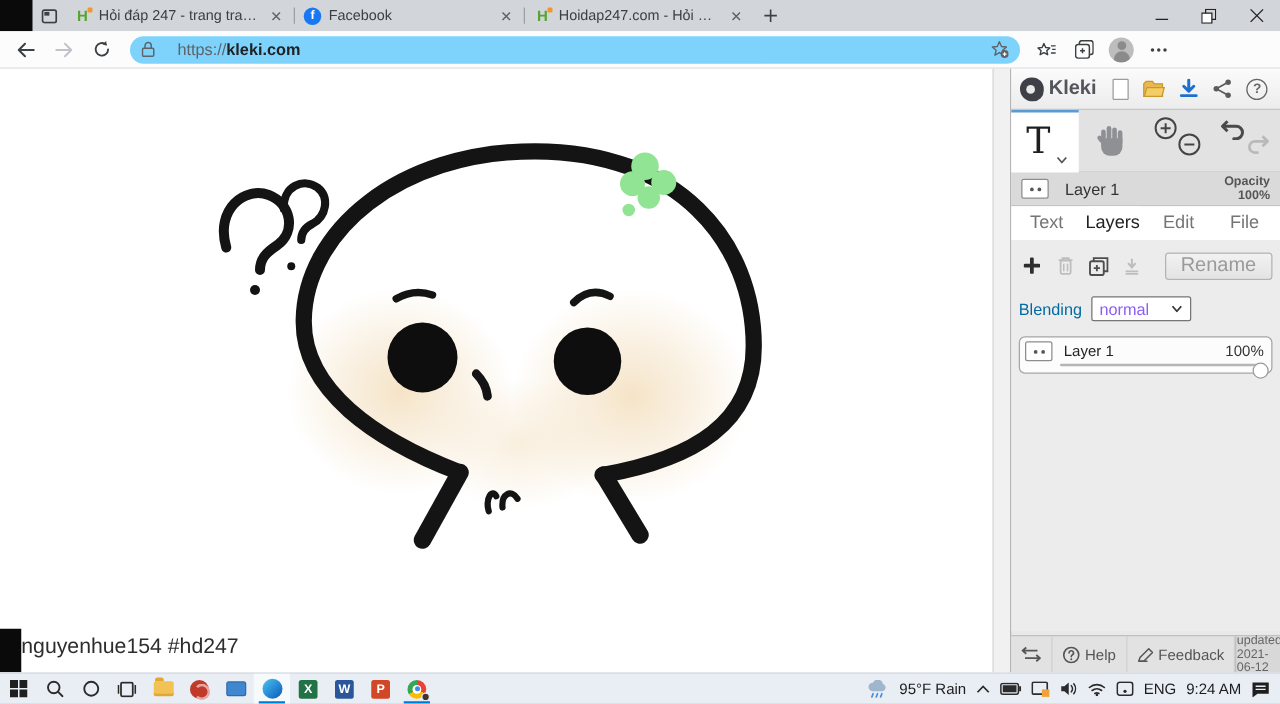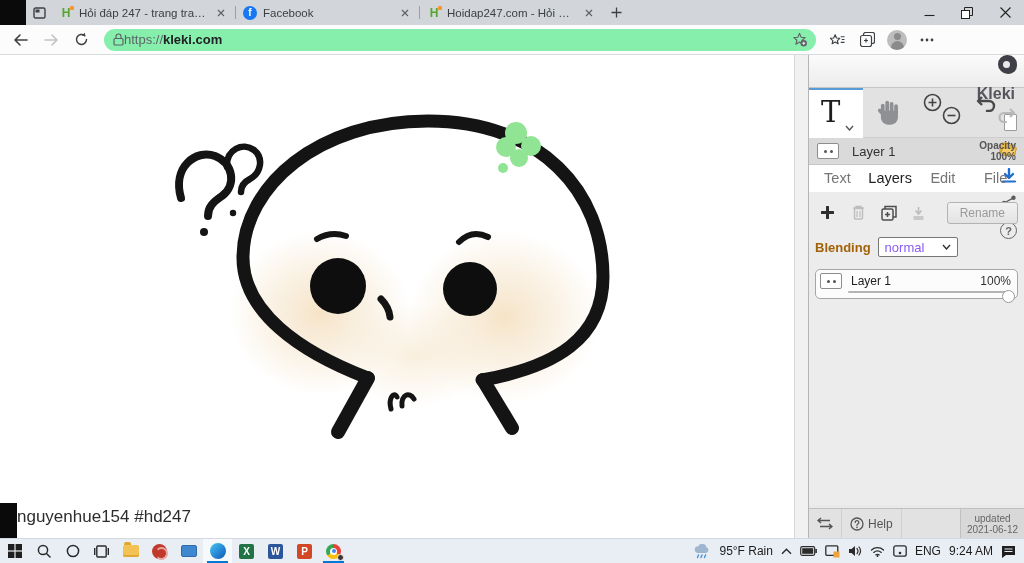--- a/index.html
+++ b/index.html
@@ -22,38 +22,38 @@
   .fav-kleki .ball { width:11px; height:11px; border-radius:50%; background:#3b78d8; position:relative; }
   .fav-kleki .ball::after { content:""; position:absolute; left:3px; top:3px; width:5px; height:5px; background:#fff; border-radius:50%; }
   .tab-close { width:14px; height:14px; flex:none; display:flex; align-items:center; justify-content:center; border-radius:3px; }
   .newtab-btn { width:26px; display:flex; align-items:center; justify-content:center; flex:none; }
   .win-controls { margin-left:auto; display:flex; flex:none; }
   .win-btn { width:38px; height:25px; display:flex; align-items:center; justify-content:center; }
 
   
   .navbar { position:absolute; top:25px; left:0; width:1024px; height:30px; background:#fcfcfd; border-bottom:1px solid #d8dade; display:flex; align-items:center; padding:0 6px; }
   .nav-btn { width:30px; height:26px; display:flex; align-items:center; justify-content:center; flex:none; }
-  .url-pill { height:22px; flex:none; width:712px; margin-left:8px; background:#86efac; border-radius:12px; display:flex; align-items:center; padding:0 9px; gap:0; }
+  .url-pill { height:22px; flex:none; width:712px; margin-left:8px; background:#7dd3fc; border-radius:12px; display:flex; align-items:center; padding:0 9px; gap:18px; }
   .url-text { font-size:13px; color:#5f6368; white-space:nowrap; }
   .url-text b { color:#202124; font-weight:600; }
   .star-add { margin-left:auto; }
   .nav-actions { display:flex; align-items:center; margin-left:6px; }
   .avatar { width:20px; height:20px; border-radius:50%; background:#bdbdbd; position:relative; overflow:hidden; }
   .avatar::before { content:""; position:absolute; top:3px; left:6.5px; width:7px; height:7px; border-radius:50%; background:#8b8b8b; }
   .avatar::after { content:""; position:absolute; top:11px; left:3.5px; width:13px; height:9px; border-radius:7px 7px 0 0; background:#8b8b8b; }
 
   
   .canvas { position:absolute; top:55px; left:0; width:794px; height:483px; background:#fff; overflow:hidden; }
   .signature { position:absolute; left:17px; top:452px; font-size:17px; color:#2d2d2d; }
   .canvas-black-box { position:absolute; left:0; top:448px; width:17px; height:35px; background:#0a0a0a; }
   .scrollstrip { position:absolute; top:55px; left:794px; width:14px; height:483px; background:#f1f1f1; border-left:1px solid #d6d6d6; }
 
   
   .panel { position:absolute; top:55px; left:808px; width:216px; height:483px; background:#e9e9e9; border-left:1px solid #b5b5b5; font-family:"Liberation Sans", sans-serif; }
-  .p-header { height:33px; background:linear-gradient(#fbfbfb,#ececec); border-bottom:1px solid #c6c6c6; display:flex; align-items:flex-end; padding:0 7px; gap:11px;flex-direction:column; }
+  .p-header { height:33px; background:linear-gradient(#fbfbfb,#ececec); border-bottom:1px solid #c6c6c6; display:flex; align-items:center; padding:0 7px; gap:11px; }
   .kleki-logo { width:19px; height:19px; border-radius:50% 50% 46% 54%; background:#3f3f47; position:relative; flex:none; }
   .kleki-logo::after { content:""; position:absolute; left:5px; top:6px; width:7px; height:7px; border-radius:50%; background:#e9e9e9; }
   .kleki-name { font-size:16px; font-weight:700; color:#55555c; margin-left:-7px; margin-right:2px; }
   .ph-icon { display:flex; align-items:center; justify-content:center; }
   .newfile { width:13px; height:17px; background:#fff; border:1px solid #9c9c9c; border-radius:1px; }
   .helpcircle { width:17px; height:17px; border-radius:50%; border:1.6px solid #666; color:#666; font-size:11px; font-weight:700; display:flex; align-items:center; justify-content:center; }
 
   .p-tools { height:50px; background:#e2e2e2; border-bottom:1px solid #cdcdcd; display:flex; }
   .tool { width:54px; height:50px; position:relative; }
   .tool.active { background:#fff; border-top:2.5px solid #5b9bd5; }
@@ -71,23 +71,23 @@
   .layerbar-name { font-size:13px; color:#333; margin-left:13px; }
   .opacity-block { margin-left:auto; text-align:right; font-size:10px; line-height:11px; color:#555;font-weight:bold; }
 
   .p-tabs { height:27px; background:#ffffff; display:flex; align-items:flex-end; padding:0 2px; }
   .p-tab { flex:1; text-align:center; font-size:14.5px; color:#757575; padding:5px 0 6px; }
   .p-tab.active { background:#fff; border-radius:7px 7px 0 0; color:#222; }
 
   .p-content { background:#ececec; padding:9px 6px 0 6px; height:313px; }
   .lbtn-row { display:flex; align-items:center; gap:5px; }
   .lbtn { width:26px; height:23px; display:flex; align-items:center; justify-content:center; border-radius:3px; }
-  .rename-btn { margin-left:10px; height:22px; padding:0 12px; background:linear-gradient(#f2f2f2,#e3e3e3); border:1px solid #b3b3b3; border-radius:3px; font-size:12px; color:#9a9a9a; display:flex; align-items:center; }
+  .rename-btn { margin-left:10px; height:22px; padding:0 12px; background:linear-gradient(#f2f2f2,#e3e3e3); border:1px solid #b3b3b3; border-radius:3px; font-size:16px; color:#9a9a9a; display:flex; align-items:center; }
   .blend-row { display:flex; align-items:center; margin-top:13px; gap:7px; }
-  .blend-label { font-size:13px; color:#a16207;font-weight:bold; }
+  .blend-label { font-size:13px; color:#0369a1; }
   .blend-select { width:80px; height:20px; background:#fff; border:1px solid #767676; border-radius:2px; display:flex; align-items:center; padding:0 6px; font-size:13px; color:#8b5cf6; position:relative; }
   .blend-select .chev { margin-left:auto; }
   .layer-item { margin-top:12px; height:30px; background:#fcfcfc; border:1px solid #a5a5a5; border-radius:5px; position:relative; display:flex; align-items:flex-start; padding:3px 6px 0 4px; }
   .layer-item .name { font-size:12px; color:#222; margin-left:9px; margin-top:1px; }
   .layer-item .pct { margin-left:auto; font-size:12px; color:#333; margin-top:1px; }
   .layer-slider { position:absolute; left:32px; right:8px; bottom:5px; height:2px; background:#b4b4b4; border-radius:1px; }
   .layer-handle { position:absolute; right:2px; bottom:-5px; width:13px; height:13px; background:#fff; border:1.5px solid #9a9a9a; border-radius:50%; }
 
   .p-footer { position:absolute; bottom:0; left:0; width:100%; height:30px; background:#e2e2e2; border-top:1px solid #c0c0c0; display:flex; align-items:stretch; }
   .pf-item { display:flex; align-items:center; gap:4px; font-size:12px; color:#555; padding:0 8px; border-right:1px solid #cfcfcf; }
@@ -456,20 +456,27 @@
           </svg>
         </span>
       <span class="pf-item">
         <svg width="14" height="14" viewBox="0 0 14 14">
             <circle cx="7" cy="7" r="6" fill="none" stroke="#555" stroke-width="1.3"></circle>
             <path d="M5.2 5.4 a1.8 1.8 0 1 1 2.6 1.6 c-0.6 0.3 -0.8 0.7 -0.8 1.3" fill="none" stroke="#555" stroke-width="1.3" stroke-linecap="round"></path>
             <circle cx="7" cy="10.4" r="0.8" fill="#555"></circle>
           </svg>
         <span>Help</span>
       </span>
+      <span class="pf-item">
+        <svg width="13" height="12" viewBox="0 0 13 12">
+            <path d="M1 11 L2 8 L9 1 L12 4 L5 11 Z" fill="none" stroke="#555" stroke-width="1.2" stroke-linejoin="round"></path>
+            <path d="M1 11 H8" stroke="#555" stroke-width="1.2"></path>
+          </svg>
+        <span>Feedback</span>
+      </span>
       <span class="pf-updated">
         <span>updated</span>
         <span>2021-06-12</span>
       </span>
     </div>
   </div>
 
   <div class="taskbar">
     <div class="tb-btn">
         <svg width="14" height="14" viewBox="0 0 14 14">

